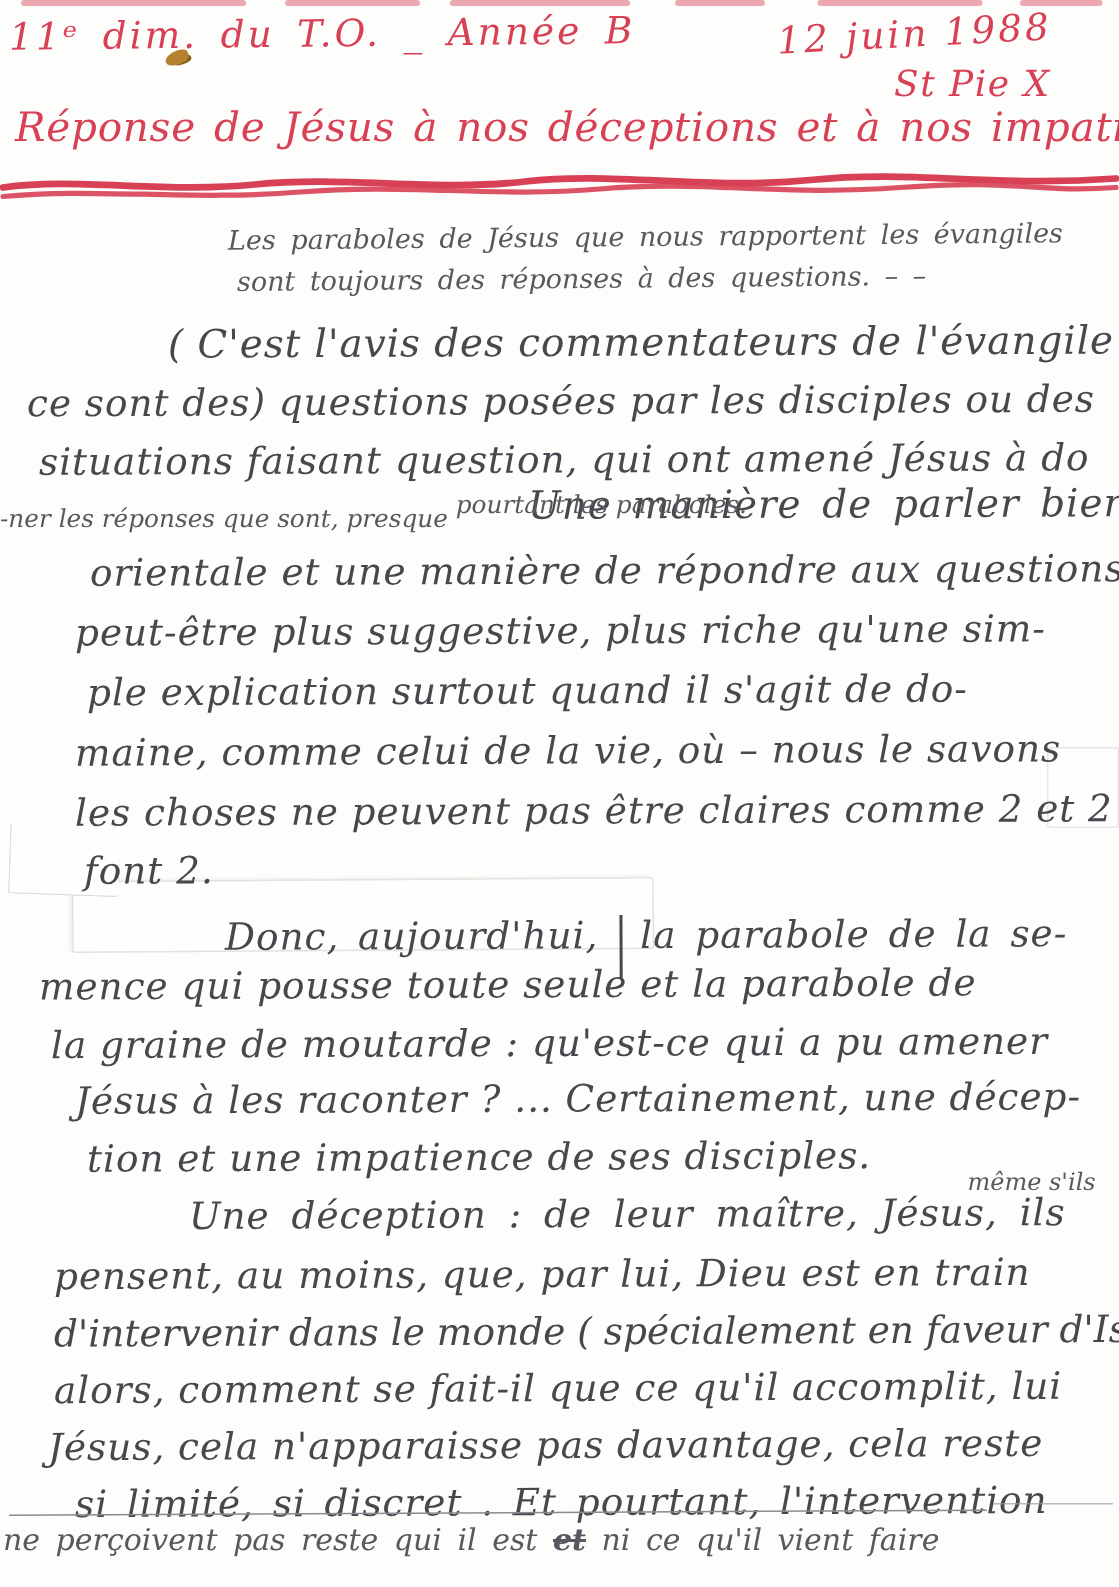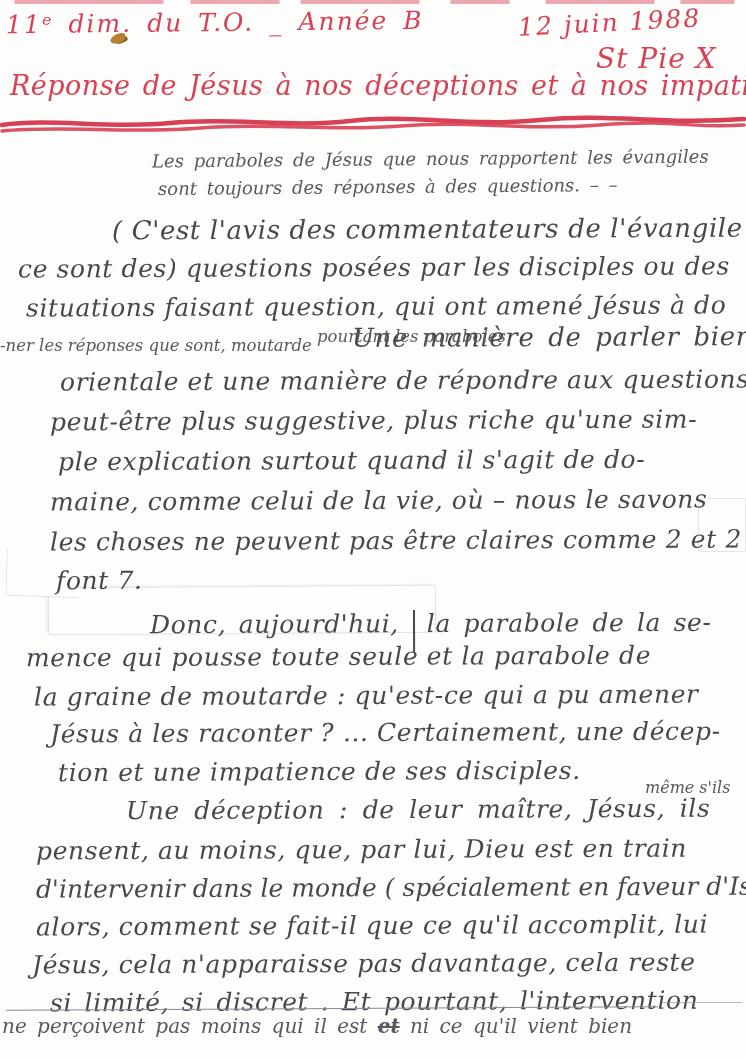--- a/index.html
+++ b/index.html
@@ -8,21 +8,21 @@
     background:#fdfdfc;overflow:hidden;
     font-family:"DejaVu Serif","Liberation Serif",serif;
     font-style:italic;
   }
   .l{position:absolute;white-space:nowrap;z-index:2;}
   .red{color:#d84055;}
   .pencil{color:#47484d;}
   .pencil-light{color:#585960;}
   .ref{left:6px;top:8px;font-size:25px;letter-spacing:2px;word-spacing:5px;transform:rotate(-0.6deg);}
   .date1{left:518px;top:8px;font-size:25px;letter-spacing:2px;transform:rotate(-3deg);}
-  .date2{left:596px;top:42px;font-size:28px;letter-spacing:1px;text-align:center;}
+  .date2{left:596px;top:42px;font-size:24px;letter-spacing:1px;text-align:center;}
   .title{left:10px;top:70px;font-size:27px;letter-spacing:0.5px;word-spacing:3px;}
   .divider{position:absolute;left:0;top:112px;z-index:1;}
   .intro1{left:152px;top:148px;font-size:18px;word-spacing:4px;transform:rotate(-0.5deg);}
   .intro2{left:158px;top:176px;font-size:18px;word-spacing:4px;transform:rotate(-0.5deg);}
   .bl{font-size:25px;letter-spacing:0.6px;transform:rotate(-0.25deg);}
   .bl0{left:112px;top:214px;font-size:26px;}
   .bl1{left:18px;top:253px;}
   .bl2{left:26px;top:292px;}
   .bl3{left:352px;top:322px;font-size:26px;word-spacing:5px;}
   .bl4{left:60px;top:366px;}
@@ -97,30 +97,30 @@
   <div class="patch patch3"></div>
 
   <div class="l pencil-light intro1">Les paraboles de Jésus que nous rapportent les évangiles</div>
   <div class="l pencil-light intro2">sont toujours des réponses à des questions. – –</div>
 
   <div class="l pencil bl bl0">( C'est l'avis des commentateurs de l'évangile :</div>
   <div class="l pencil bl bl1">ce sont des) questions posées par les disciples ou des</div>
   <div class="l pencil bl bl2">situations faisant question, qui ont amené Jésus à do</div>
 
   <div class="l pencil-light insert-line">
-    <span>-ner les réponses que sont, moutarde </span><span class="insert-raised">pourtant les paraboles.</span>
+    <span>-ner les réponses que sont, presque </span><span class="insert-raised">pourtant les paraboles.</span>
   </div>
 
   <div class="l pencil bl bl3">Une manière de parler bien</div>
   <div class="l pencil bl bl4">orientale et une manière de répondre aux questions</div>
   <div class="l pencil bl bl5">peut-être plus suggestive, plus riche qu'une sim-</div>
   <div class="l pencil bl bl6">ple explication surtout quand il s'agit de do-</div>
   <div class="l pencil bl bl7">maine, comme celui de la vie, où – nous le savons</div>
   <div class="l pencil bl bl8">les choses ne peuvent pas être claires comme 2 et 2</div>
-  <div class="l pencil bl bl9">font 7.</div>
+  <div class="l pencil bl bl9">font 2.</div>
 
   <div class="l pencil bl row-donc">
     <span>Donc, aujourd'hui,</span><span class="vbar"></span><span>la parabole de la se-</span>
   </div>
 
   <div class="l pencil bl bl12">mence qui pousse toute seule et la parabole de</div>
   <div class="l pencil bl bl13">la graine de moutarde :  qu'est-ce qui a pu amener</div>
   <div class="l pencil bl bl14">Jésus à les raconter ? ...  Certainement, une décep-</div>
   <div class="l pencil bl bl15">tion et une impatience de ses disciples.</div>
 
@@ -130,16 +130,16 @@
   <div class="l pencil bl bl17">pensent, au moins, que, par lui,  Dieu est en train</div>
   <div class="l pencil bl bl18">d'intervenir dans le monde ( spécialement en faveur d'Israël )</div>
   <div class="l pencil bl bl19">alors, comment se fait-il que ce qu'il accomplit, lui</div>
   <div class="l pencil bl bl20">Jésus, cela n'apparaisse pas davantage, cela reste</div>
   <div class="l pencil bl bl21">si limité, si discret .  Et pourtant, l'intervention</div>
 
   <div class="pencil-rule"></div>
   <div class="pencil-rule2"></div>
 
   <div class="l pencil-light bottom-note">
-    <span>ne perçoivent pas moins qui il est </span><span class="struck">et</span><span> ni ce qu'il vient bien</span>
+    <span>ne perçoivent pas reste qui il est </span><span class="struck">et</span><span> ni ce qu'il vient faire</span>
   </div>
 
 </div>
 
 </body></html>

